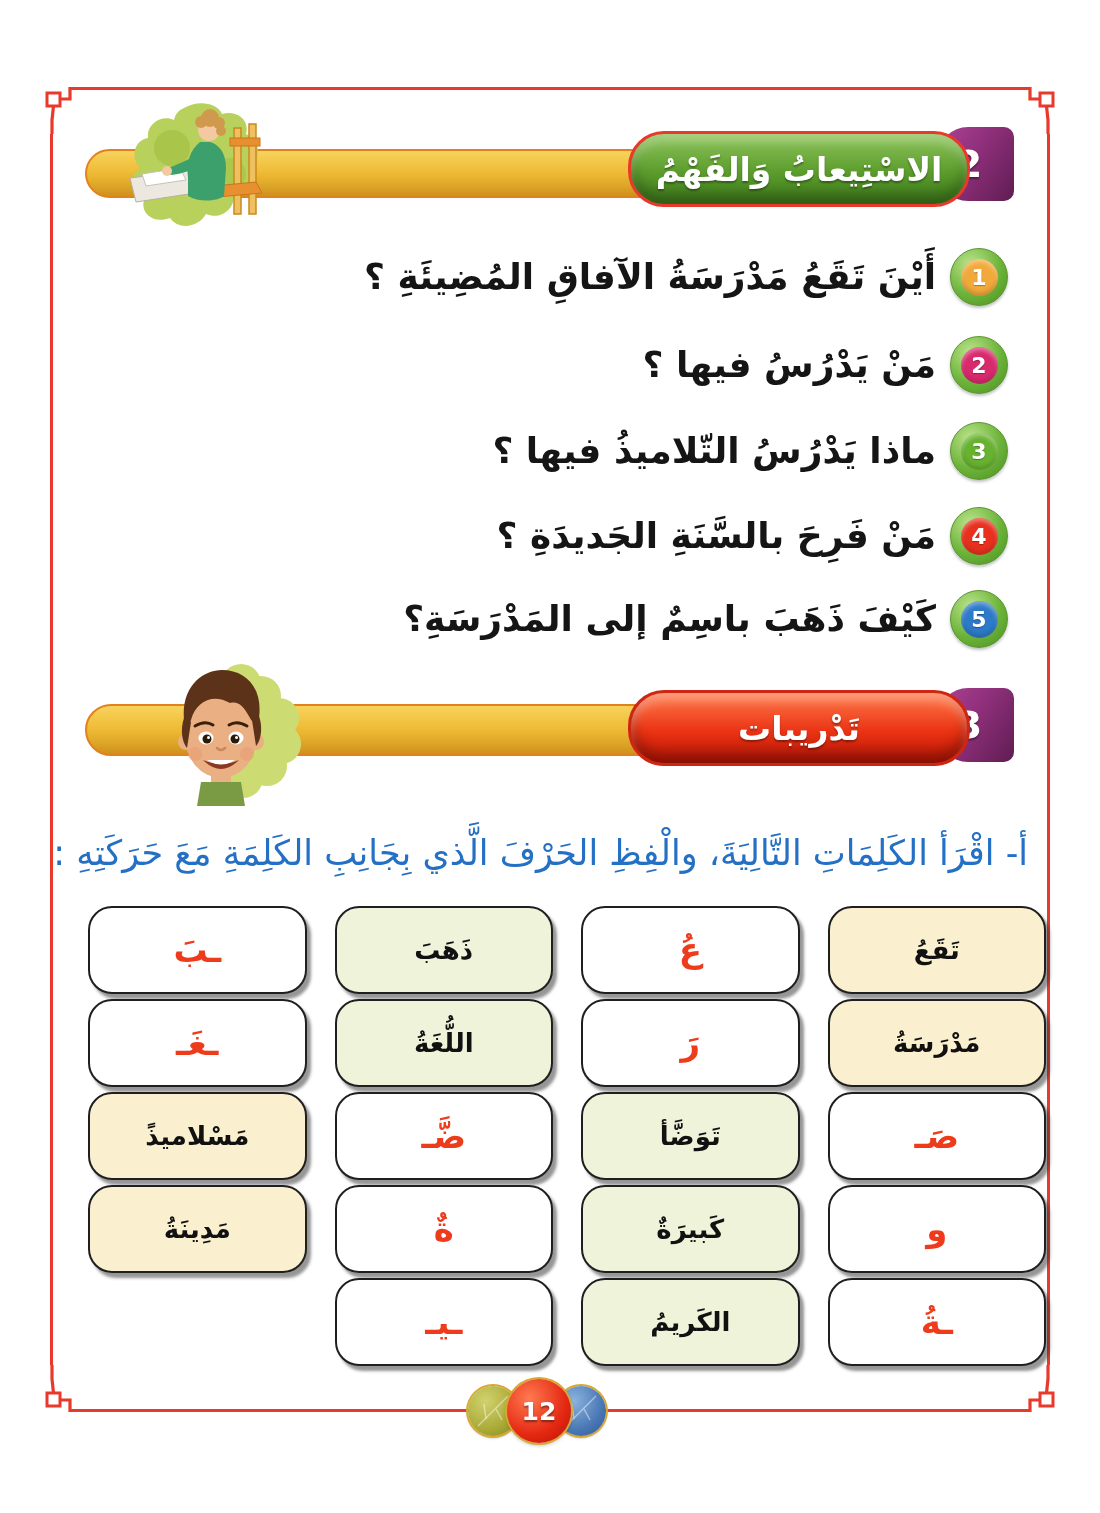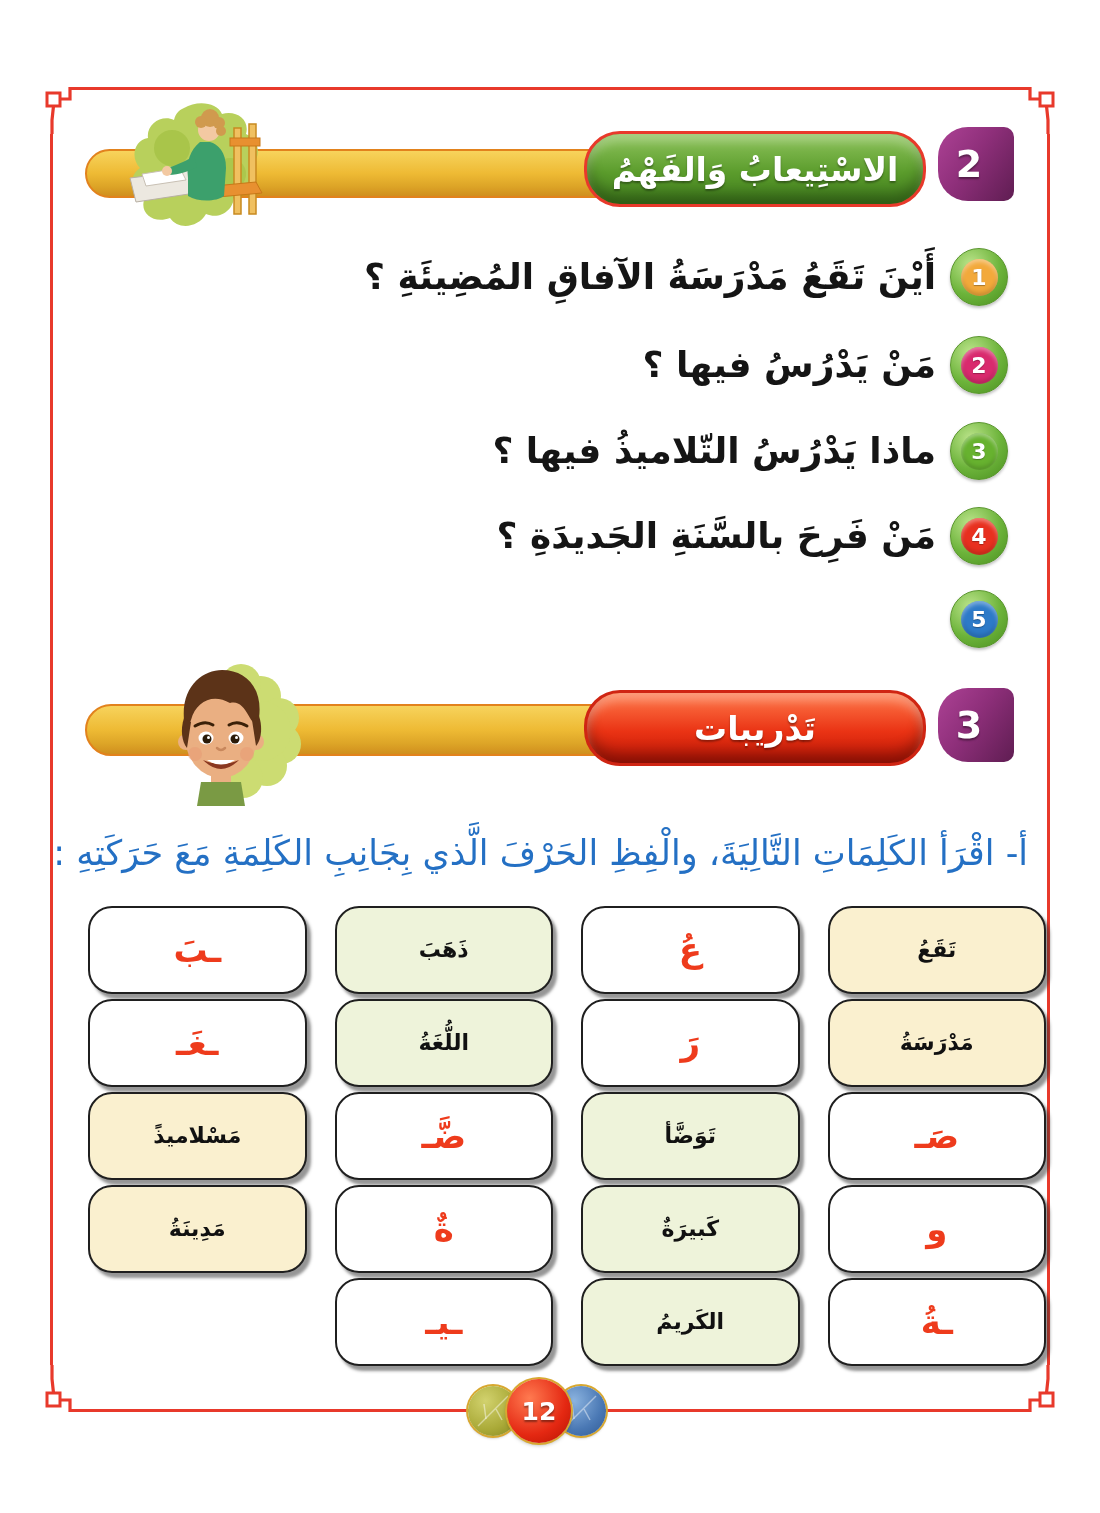--- a/index.html
+++ b/index.html
@@ -15,21 +15,21 @@
   .c-tl{left:30px;top:74px;}
   .c-tr{left:1010px;top:74px;transform:scaleX(-1);}
   .c-bl{left:30px;top:1365px;transform:scaleY(-1);}
   .c-br{left:1010px;top:1365px;transform:scale(-1,-1);}
   
   .banner-bar{position:absolute;left:85px;width:620px;border-radius:26px;
       background:linear-gradient(180deg,#f7d35c 0%,#eeba34 50%,#dda527 78%,#d08f1e 100%);
       border:2px solid #e2821d;z-index:1;}
   .bar-1{top:149px;height:45px;}
   .bar-2{top:704px;height:48px;}
-  .section-label{position:absolute;left:584px;width:336px;height:70px;border-radius:36px;
+  .section-label{position:absolute;left:628px;width:336px;height:70px;border-radius:36px;
       display:flex;align-items:center;justify-content:center;z-index:5;
       color:#fff;font-weight:bold;font-size:33px;direction:rtl;
       text-shadow:0 2px 2px rgba(0,0,0,.35);text-align:right;}
   .label-green{top:131px;background:linear-gradient(180deg,#8ec45c 0%,#5b9c2c 55%,#3f7d1c 100%);
       border:3px solid #e8392b;
       box-shadow:inset 0 8px 10px rgba(255,255,255,.25), inset 0 -10px 14px rgba(0,0,0,.28);}
   .label-red{top:690px;background:linear-gradient(180deg,#ff7a4a 0%,#ea3314 55%,#bf1505 100%);
       border:3px solid #cf2513;
       box-shadow:inset 0 8px 10px rgba(255,255,255,.28), inset 0 -10px 14px rgba(0,0,0,.30);}
   .purple-tab{position:absolute;left:938px;width:76px;height:74px;z-index:4;
@@ -58,21 +58,21 @@
       text-align:right;font-size:35px;font-weight:normal;color:#2470c4;white-space:nowrap;
       line-height:1.9;z-index:2;}
   
   .word-grid{position:absolute;left:88px;top:906px;width:958px;display:grid;
       grid-template-columns:repeat(4,1fr);column-gap:28px;row-gap:5px;direction:rtl;z-index:2;}
   .card{height:84px;border:2px solid #1f1f1f;border-radius:24px;background:#fff;
       display:flex;align-items:center;justify-content:center;
       box-shadow:4px 5px 3px rgba(45,45,45,.5);text-align:right;}
   .card-cream{background:#faf0cf;}
   .card-green{background:#eef3da;}
-  .card .word{font-size:22px;font-weight:bold;color:#111;direction:rtl;line-height:1;}
+  .card .word{font-size:26px;font-weight:bold;color:#111;direction:rtl;line-height:1;}
   .card .letter{font-size:34px;font-weight:bold;color:#ee3b1c;direction:rtl;line-height:1;}
   
   .leaf{position:absolute;border-radius:50%;box-shadow:0 0 0 2px #d8a830, 0 2px 3px rgba(0,0,0,.3);z-index:6;}
   .leaf svg{position:absolute;left:0;top:0;}
   .leaf-green{left:468px;top:1386px;width:50px;height:50px;
       background:radial-gradient(circle at 35% 30%,#d2d26e 0%,#aaaa38 60%,#84841e 100%);}
   .leaf-blue{left:556px;top:1386px;width:50px;height:50px;
       background:radial-gradient(circle at 35% 30%,#8cb4e0 0%,#4a78b4 60%,#2f5a94 100%);}
   .page-number{left:507px;top:1379px;width:64px;height:64px;z-index:7;position:absolute;
       border-radius:50%;display:flex;align-items:center;justify-content:center;
@@ -174,20 +174,21 @@
       </div>
     </div>
     <div class="q-text">مَنْ فَرِحَ بالسَّنَةِ الجَديدَةِ ؟</div>
   </div>
   <div class="q-row" style="top:590px">
     <div class="q-badge">
       <div class="q-badge-inner" style="background: rgb(45, 122, 200);">
         <span>5</span>
       </div>
     </div>
+    <div class="q-text">كَيْفَ ذَهَبَ باسِمٌ إلى المَدْرَسَةِ؟</div>
   </div>
 
   <div class="banner-bar bar-2"></div>
 
   <svg class="illus" style="left:143px;top:656px;" width="162" height="150" viewBox="0 0 162 150">
     <g fill="#ccdc72">
       <circle cx="118" cy="40" r="20"></circle>
         <circle cx="136" cy="62" r="20"></circle>
         <circle cx="138" cy="88" r="20"></circle>
       <circle cx="124" cy="110" r="20"></circle>

